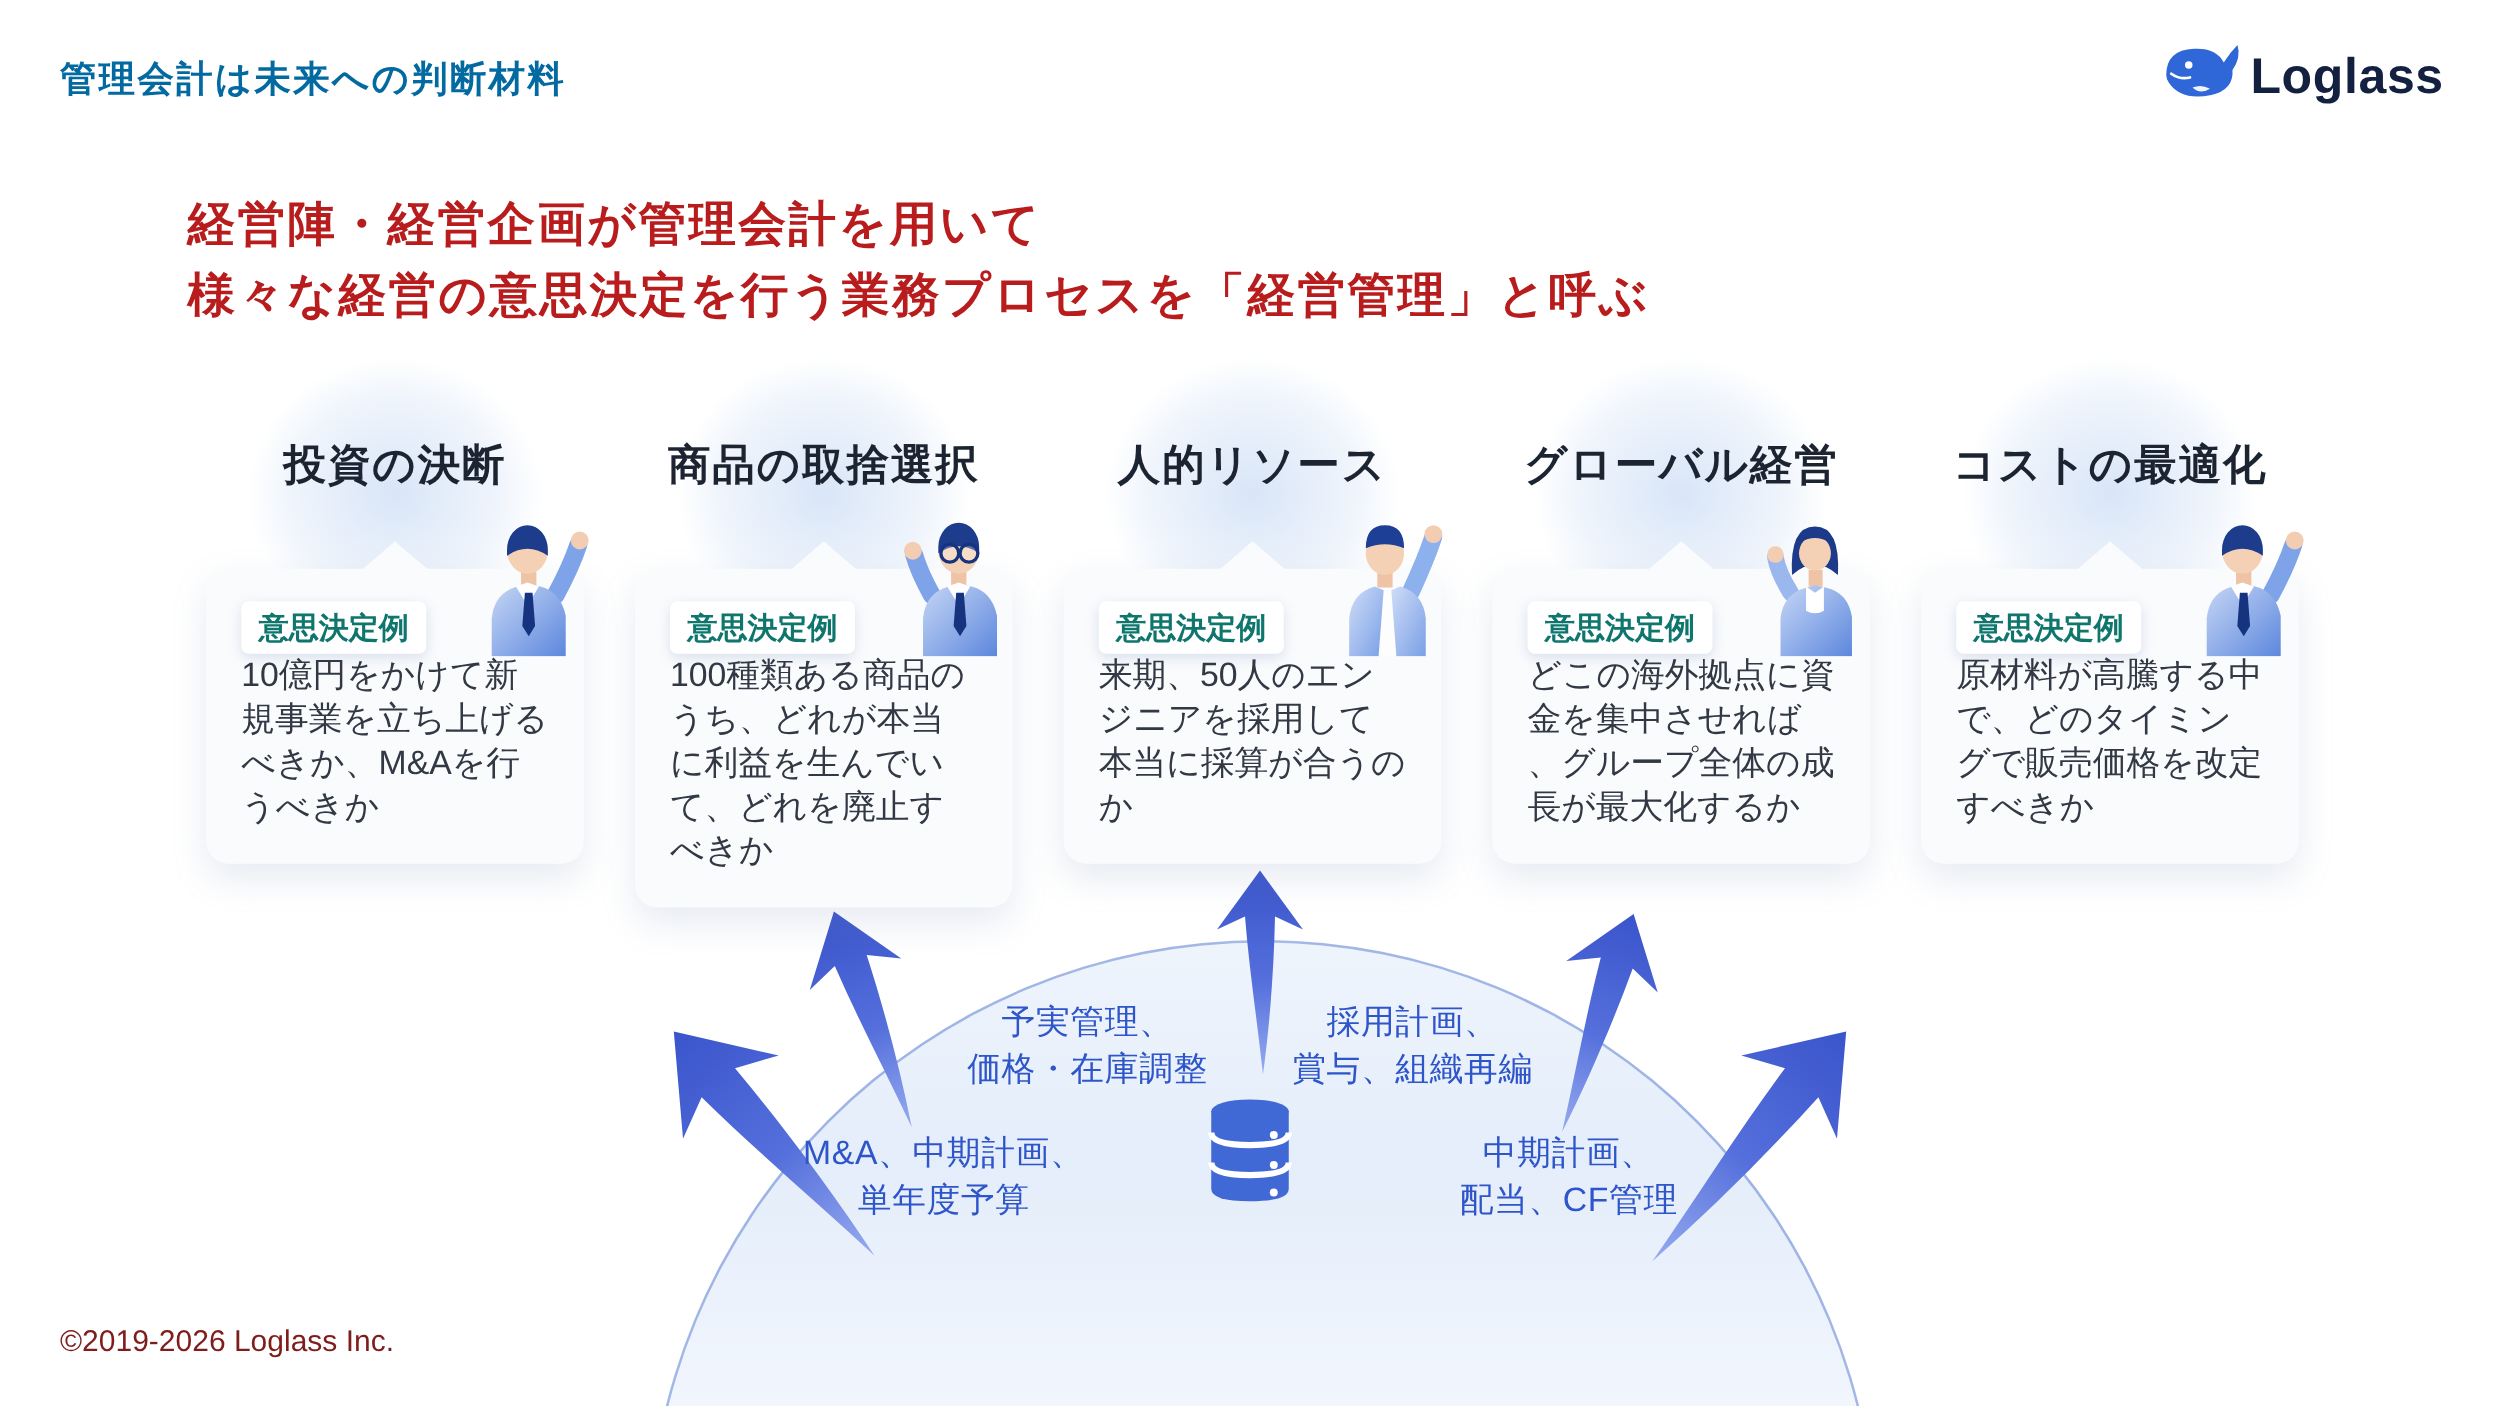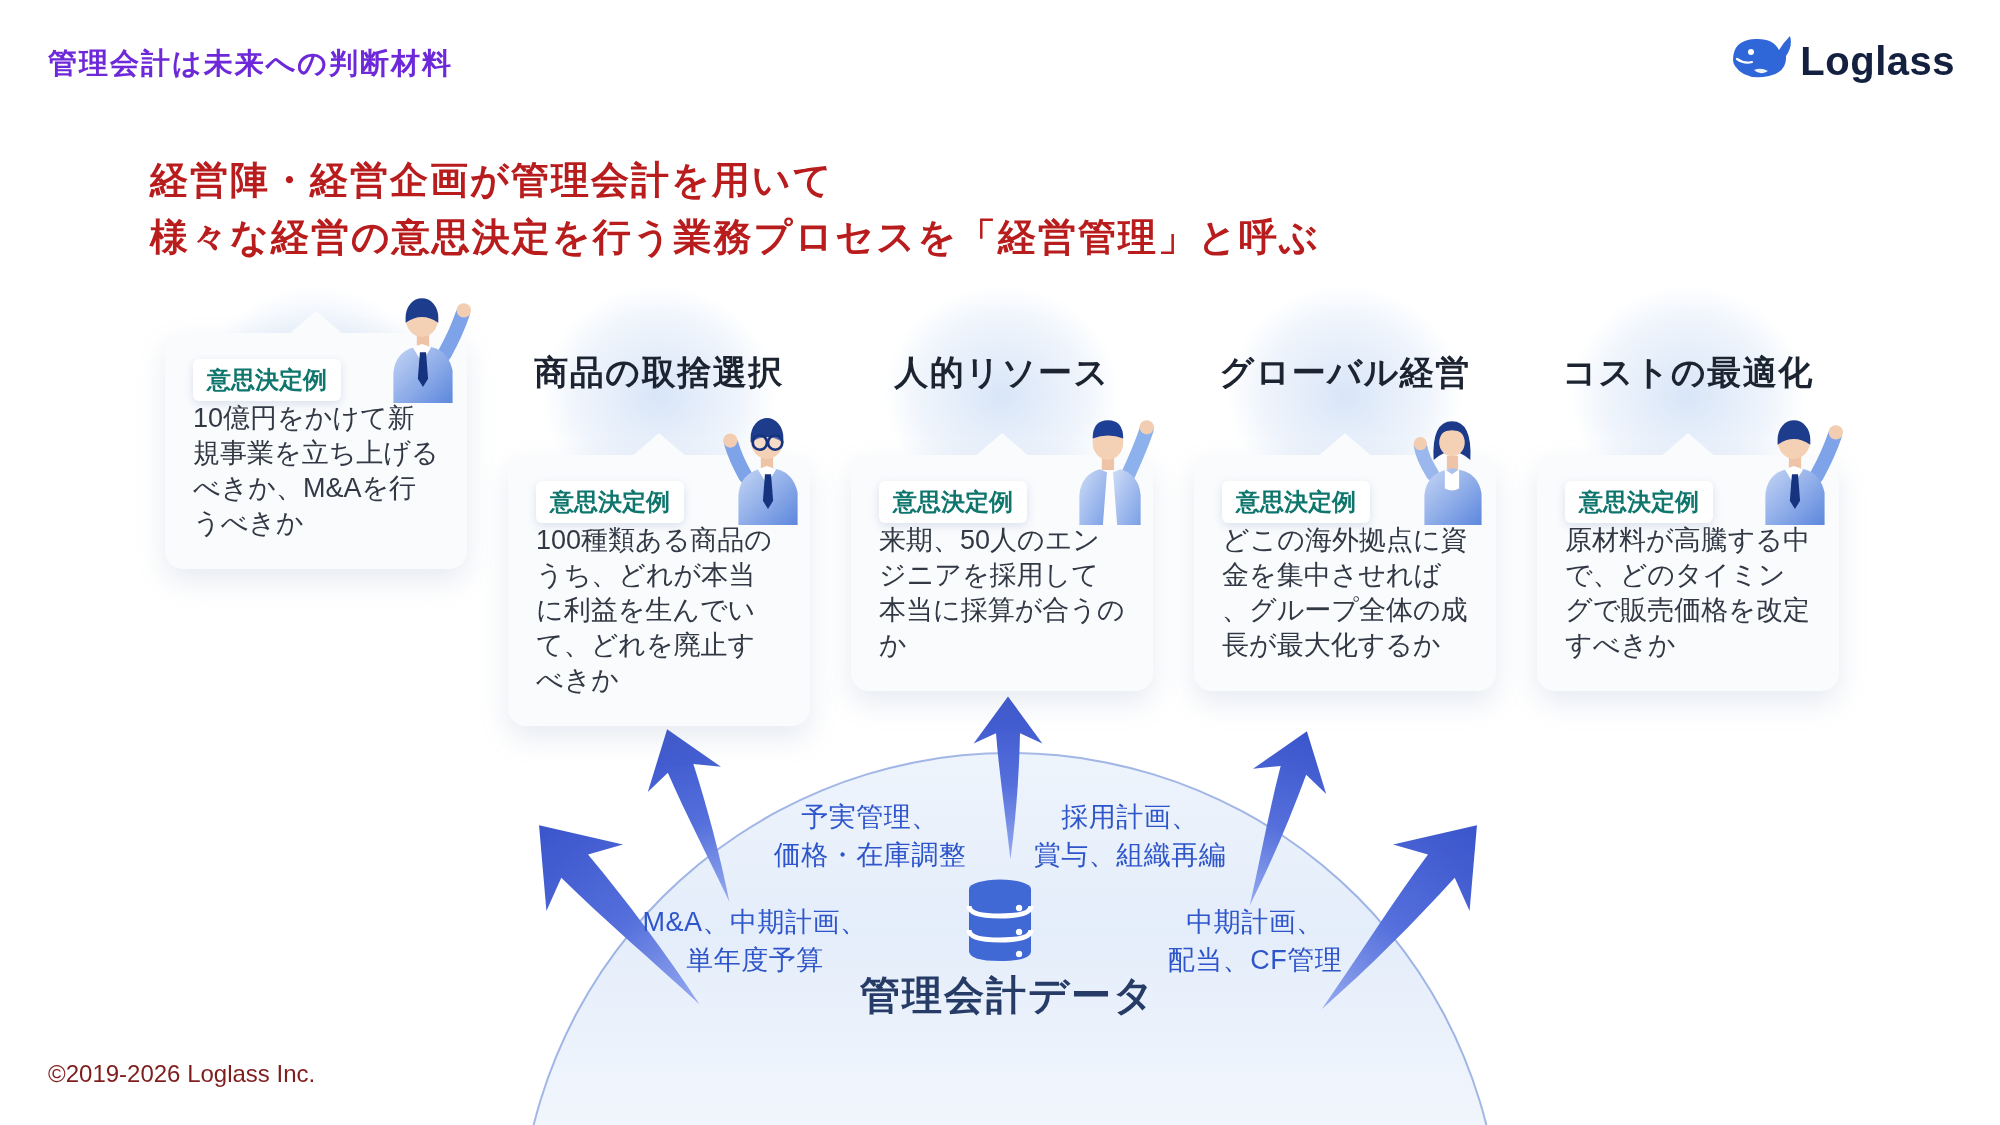--- a/index.html
+++ b/index.html
@@ -3,21 +3,21 @@
 <meta charset="utf-8">
 <style>
   html,body{margin:0;padding:0;background:#ffffff;}
   .slide{
     position:relative;width:2000px;height:1125px;background:#ffffff;overflow:hidden;
     font-family:"Liberation Sans","DejaVu Sans",sans-serif;
   }
   
   .page-header{
     position:absolute;left:48px;top:44px;font-size:29px;font-weight:700;
-    color:#6d28d9;letter-spacing:2px;
+    color:#0369a1;letter-spacing:2px;
   }
   
   .logo{position:absolute;right:45px;top:30px;display:flex;align-items:center;gap:0;}
   .logo-text{font-size:40px;font-weight:800;color:#14203f;letter-spacing:0.5px;}
   
   .main-title{
     position:absolute;left:150px;top:152px;font-size:38px;font-weight:700;
     color:#b91c1c;letter-spacing:2px;line-height:57px;
   }
   
@@ -174,24 +174,24 @@
     <svg viewBox="0 0 68 84">
       <path d="M3 11 L3 73 Q3 83 34 83 Q65 83 65 73 L65 11 Z" fill="#4169d6"></path>
       <ellipse cx="34" cy="11" rx="31" ry="9.5" fill="#4169d6"></ellipse>
       <path d="M3 28 Q3 38 34 38 Q65 38 65 28" stroke="#ffffff" stroke-width="5" fill="none"></path>
       <path d="M3 52 Q3 62 34 62 Q65 62 65 52" stroke="#ffffff" stroke-width="5" fill="none"></path>
       <circle cx="53" cy="30" r="3.2" fill="#ffffff"></circle>
       <circle cx="53" cy="54" r="3.2" fill="#ffffff"></circle>
       <circle cx="53" cy="76" r="3.2" fill="#ffffff"></circle>
     </svg>
   </div>
-  <div class="db-label">管理会計データ</div>
 
   <div class="col c1">
     <div class="glow"></div>
+    <div class="card-title">投資の決断</div>
     <div class="bubble">
       <div class="pointer"></div>
       <span class="badge">意思決定例</span>
       <div class="card-body">10億円をかけて新規事業を立ち上げるべきか、M&amp;Aを行うべきか</div>
       <div class="person">
         <svg viewBox="0 0 96 110">
           <path d="M68 62 Q80 40 86 22" stroke="#7fa3e8" stroke-width="14" fill="none" stroke-linecap="round"></path>
           <circle cx="87" cy="19" r="7" fill="#f2cdb2"></circle>
           <rect x="41" y="40" width="12" height="15" fill="#eec3a6"></rect>
           <ellipse cx="46" cy="27" rx="16" ry="18" fill="#f4d0b5"></ellipse>

